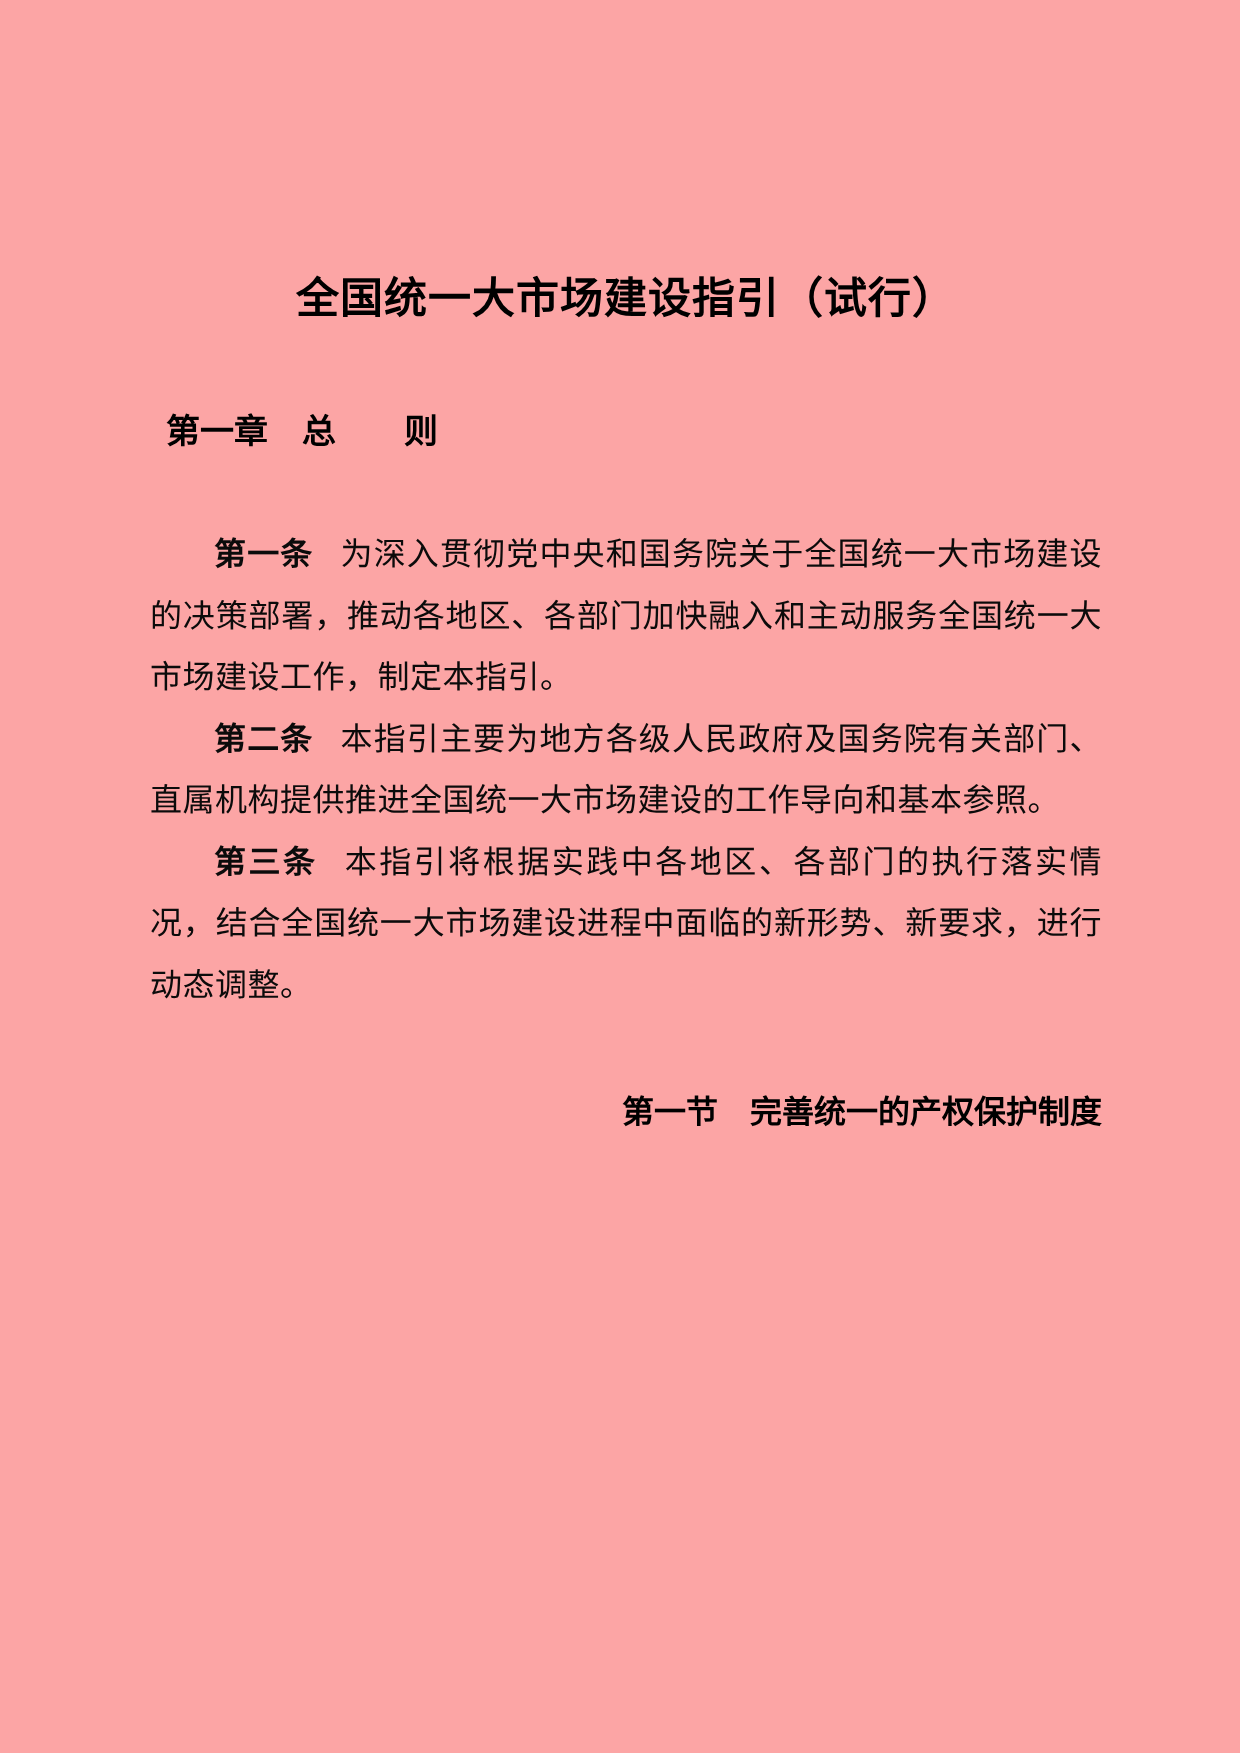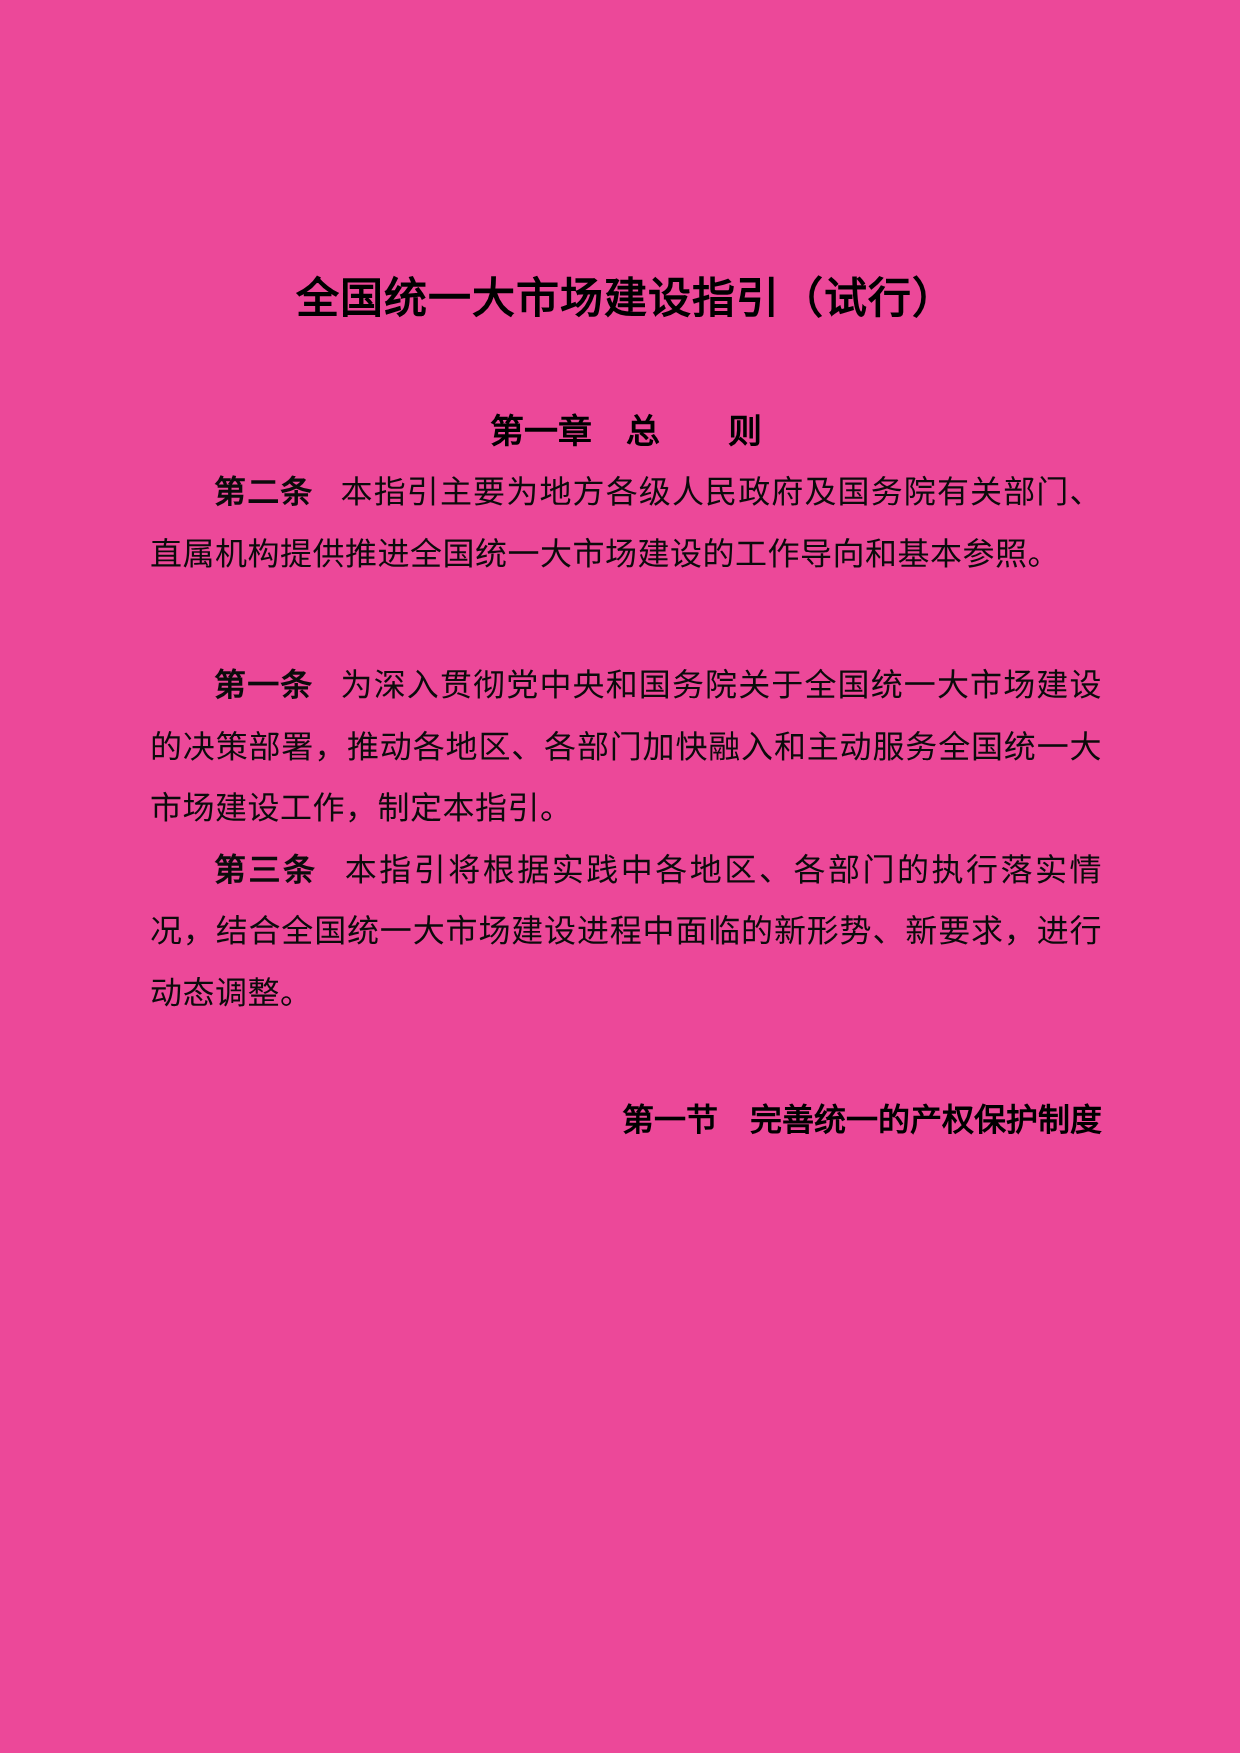--- a/index.html
+++ b/index.html
@@ -5,44 +5,43 @@
   html, body {
     margin: 0;
     padding: 0;
     background: #ffffff;
   }
   .page {
     position: relative;
     width: 1240px;
     height: 1753px;
     margin: 0 auto;
-    background: #ec4899;
+    background: #fca5a5;
     color: #000000;
     overflow: hidden;
     font-family: "DejaVu Serif", "Liberation Serif", serif;
   }
   .content {
     padding: 0 138px 0 150px; 
   }
   .doc-title {
     margin: 0;
     padding-top: 272px;
     font-size: 43px;
     line-height: 52px;
     font-weight: 700;
     text-align: center;
     letter-spacing: 1px;
     font-family: "DejaVu Serif", "Liberation Serif", serif;
   }
   .chapter-heading {
-    margin: 8px;
+    margin: 16px;
     font-size: 34px;
     line-height: 46px;
     font-weight: 700;
-    text-align: center;
     font-family: "DejaVu Serif", "Liberation Serif", serif;
   }
   .chapter-heading.first {
     margin-top: 84px;
   }
   .chapter-heading.second {
     margin-top: 66px;
   }
   .section-heading {
     margin: 0;
@@ -78,26 +77,26 @@
 </head>
 <body>
 
 <div class="page">
   <div class="content">
 
     <h1 class="doc-title">全国统一大市场建设指引（试行）</h1>
 
     <h2 class="chapter-heading first">第一章　总　　则</h2>
 
+    <p class="article first">
+      <span class="article-lead">第一条</span><span>为深入贯彻党中央和国务院关于全国统一大市场建设的决策部署，推动各地区、各部门加快融入和主动服务全国统一大市场建设工作，制定本指引。</span>
+    </p>
+
     <p class="article">
       <span class="article-lead">第二条</span><span>本指引主要为地方各级人民政府及国务院有关部门、直属机构提供推进全国统一大市场建设的工作导向和基本参照。</span>
-    </p>
-
-    <p class="article first">
-      <span class="article-lead">第一条</span><span>为深入贯彻党中央和国务院关于全国统一大市场建设的决策部署，推动各地区、各部门加快融入和主动服务全国统一大市场建设工作，制定本指引。</span>
     </p>
 
     <p class="article">
       <span class="article-lead">第三条</span><span>本指引将根据实践中各地区、各部门的执行落实情况，结合全国统一大市场建设进程中面临的新形势、新要求，进行动态调整。</span>
     </p>
 
 
     <h3 class="section-heading">第一节　完善统一的产权保护制度</h3>
 
 

